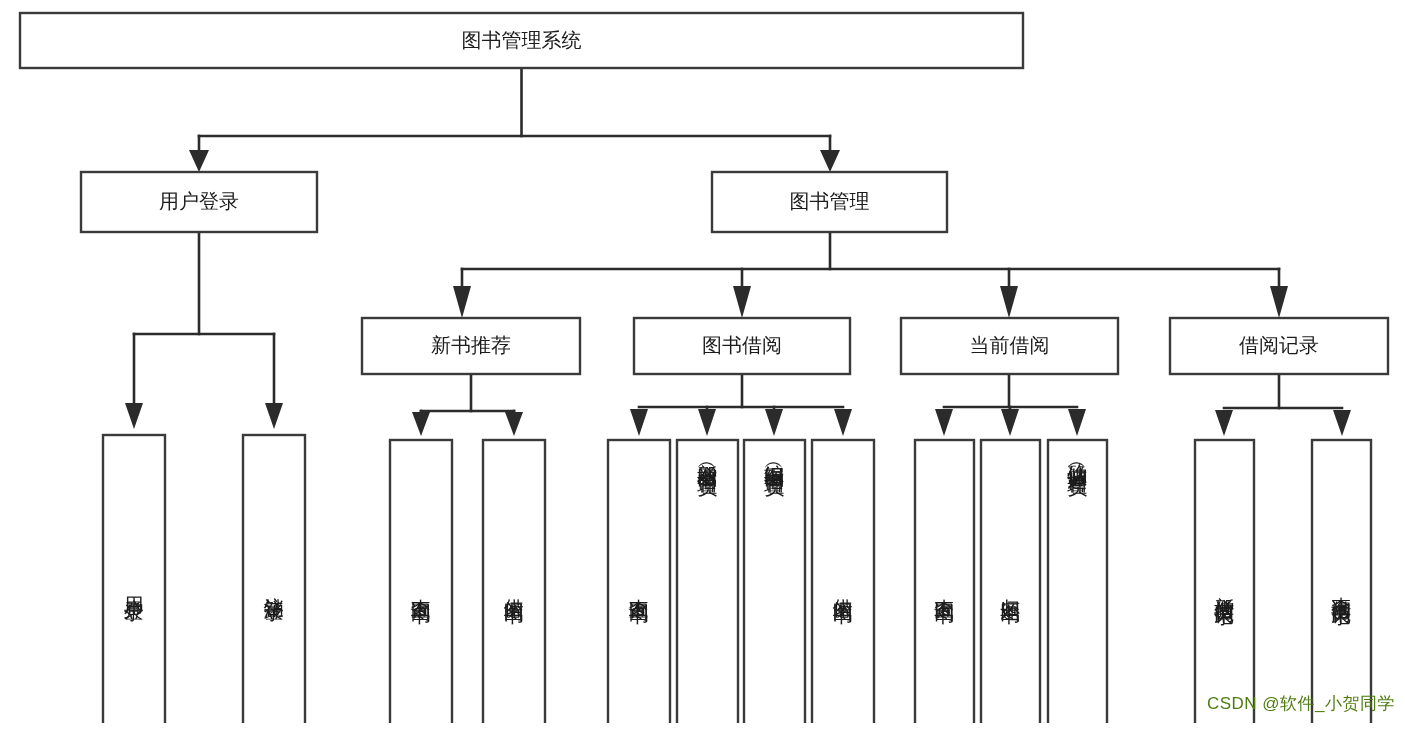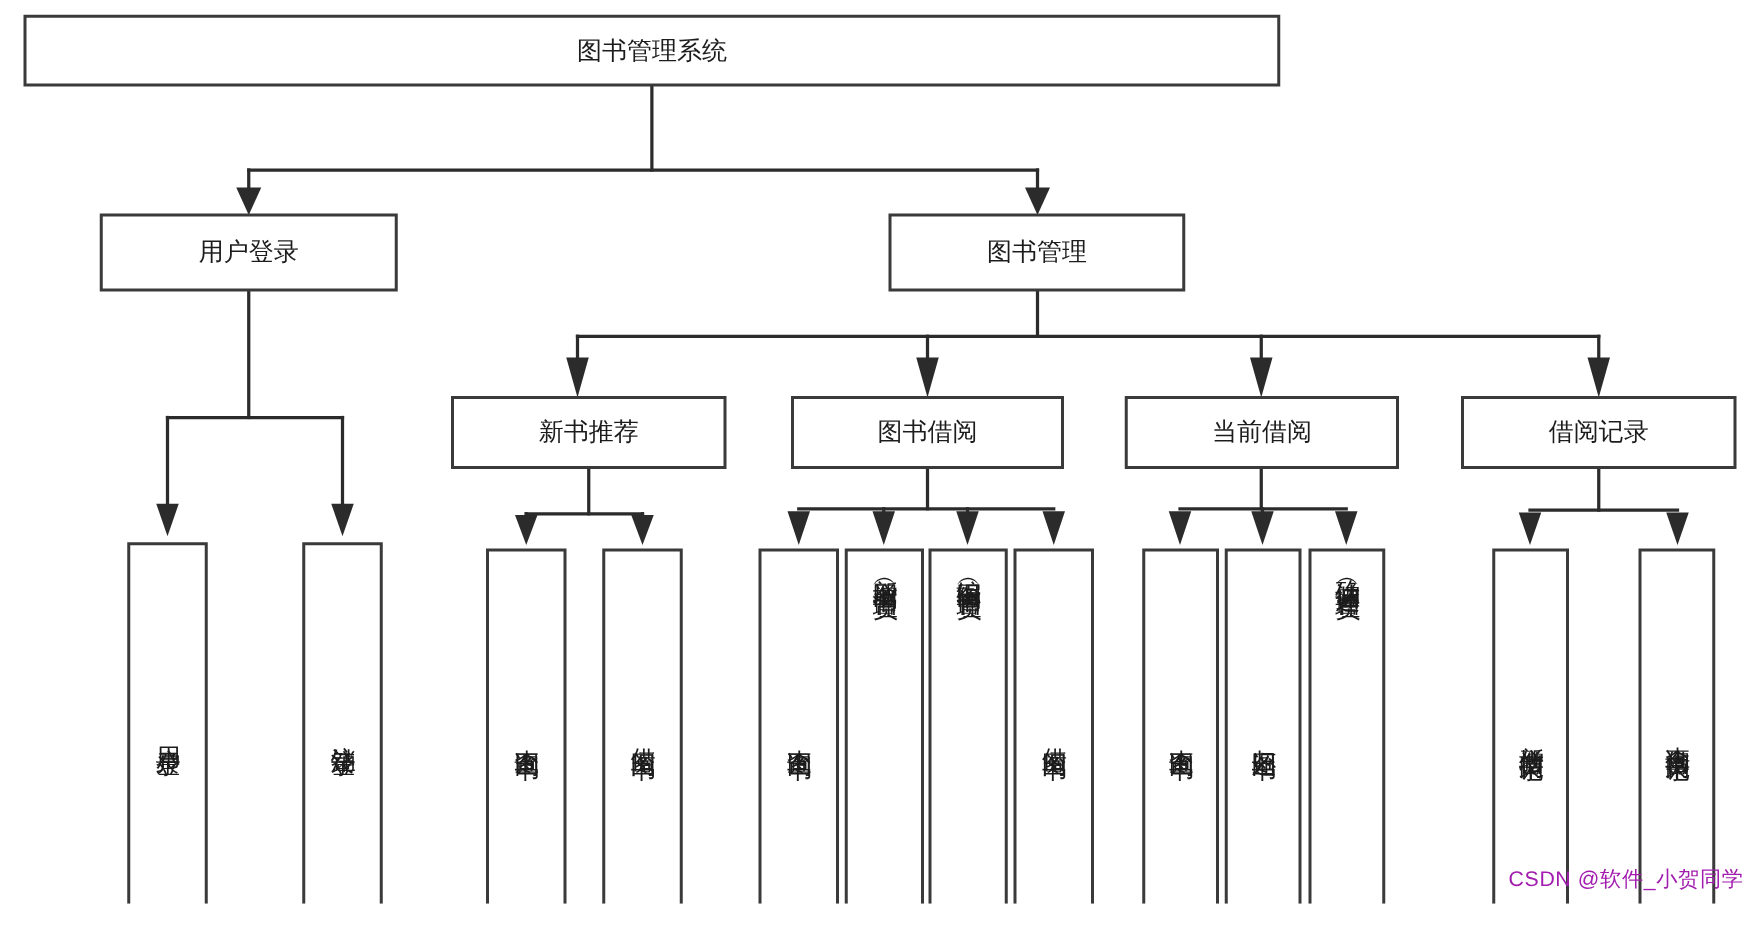--- a/index.html
+++ b/index.html
@@ -63,21 +63,21 @@
     letter-spacing: 2px;
     white-space: nowrap;
     text-align: center;
   }
   .watermark {
     position: absolute;
     right: 10px;
     bottom: 8px;
     font-family: "Liberation Sans", "DejaVu Sans", sans-serif;
     font-size: 17px;
-    color: #a21caf;
+    color: #4d7c0f;
     white-space: nowrap;
     letter-spacing: 0.5px;
   }
 </style>
 </head>
 <body>
 
 <div id="diagram-root">
 
   <svg id="tree-svg" viewBox="0 0 1405 747">

